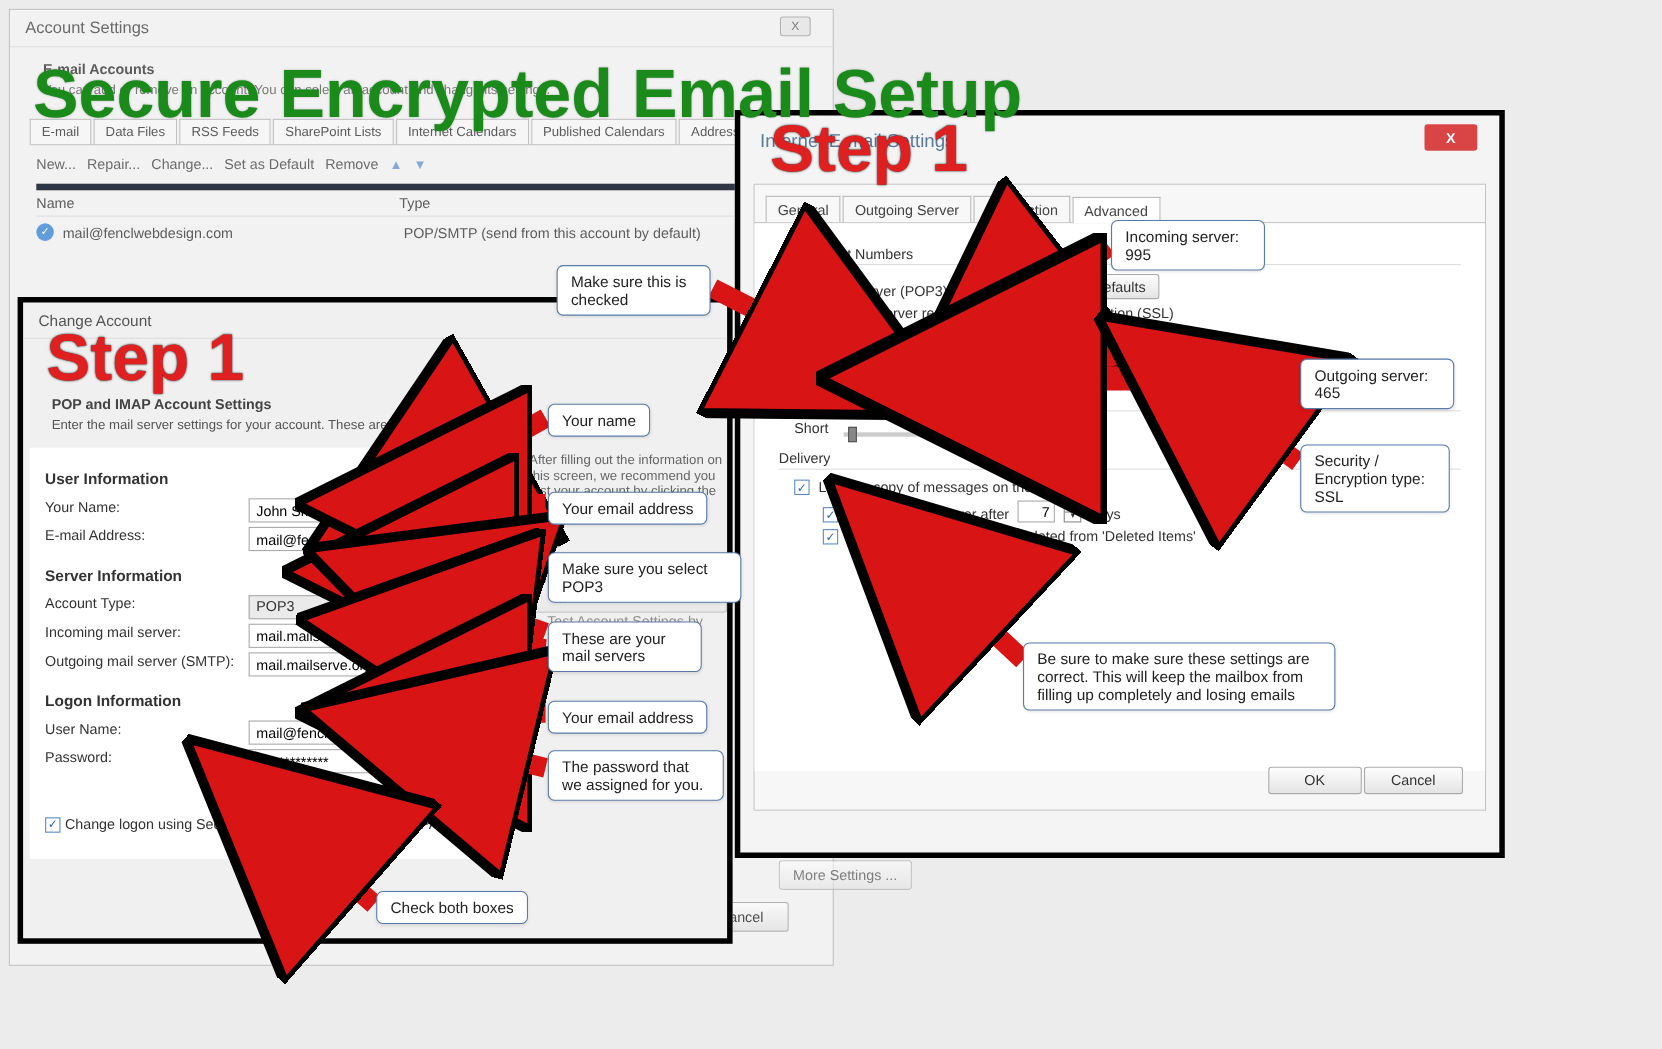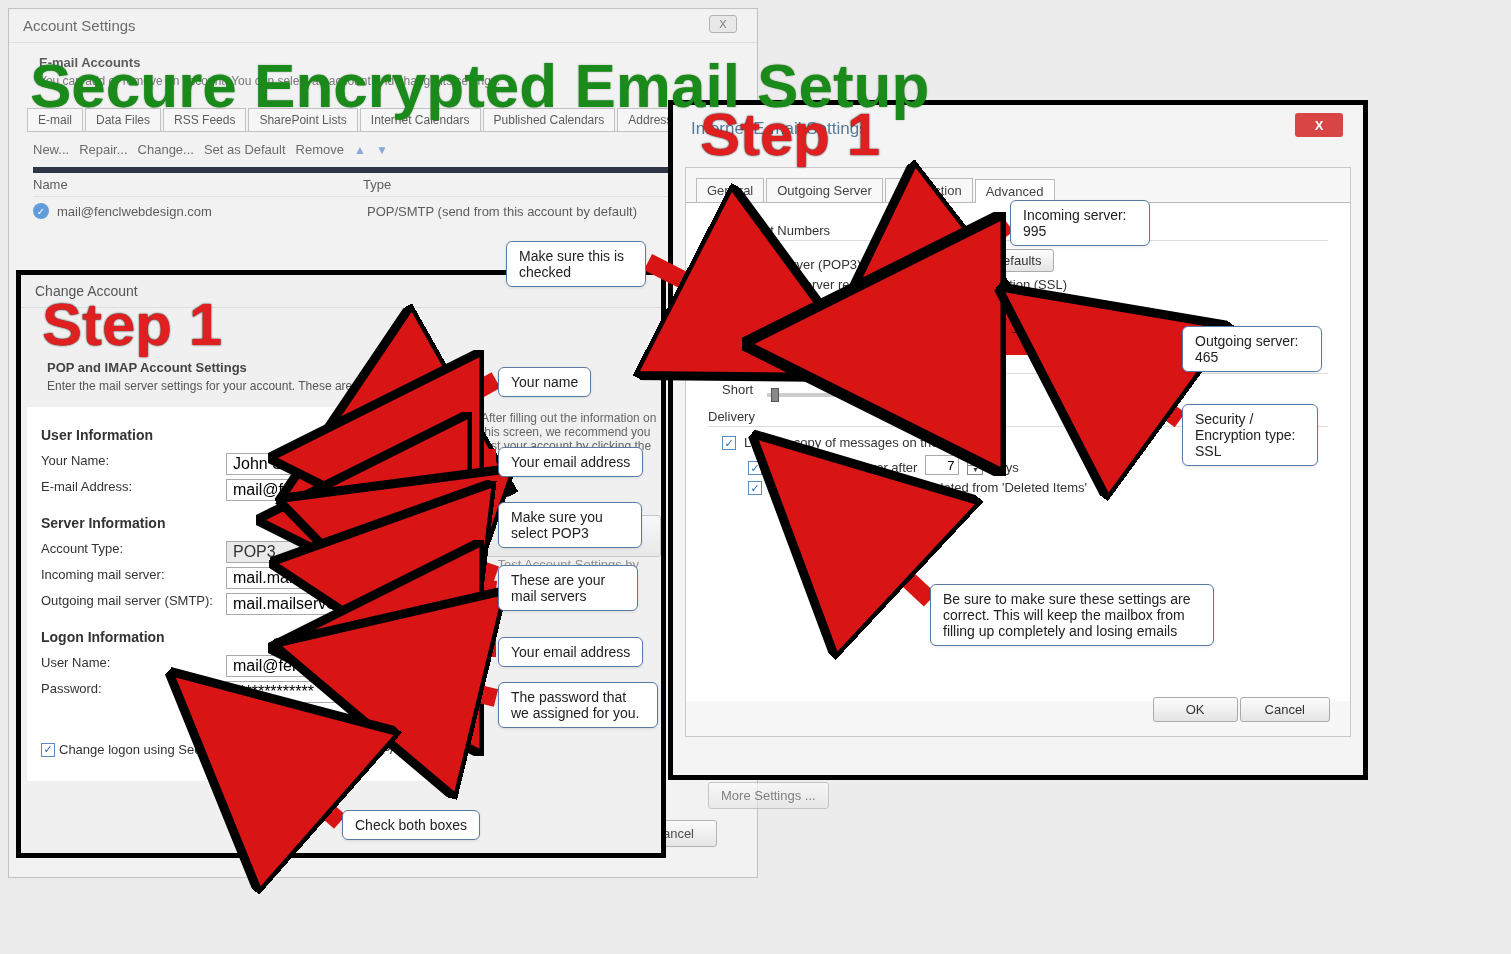--- a/index.html
+++ b/index.html
@@ -29,21 +29,21 @@
     .step1-label { position: absolute; left: 42px; top: 290px; font-size: 60px; font-weight: 600; color: #e02020; text-shadow: 0 0 2px #000; z-index: 60; }
     .step2-label { position: absolute; left: 700px; top: 100px; font-size: 60px; font-weight: 600; color: #e02020; text-shadow: 0 0 2px #000; z-index: 60; }
 
     
     .step1-panel { position: absolute; left: 16px; top: 270px; width: 650px; height: 588px; background: #f0f0f0; border: 5px solid #000; z-index: 40; }
     .step1-hdr { padding: 8px 14px; color: #555; font-size: 14px; border-bottom: 1px solid #ddd; }
     .form-area { background: #fff; margin: 0 6px 0 6px; padding: 14px 14px 18px 14px; width: 430px; border-right: 1px solid #ddd; }
     .form-section-h { font-weight: bold; margin: 6px 0 10px 0; font-size: 14px; }
     .form-row { display: flex; margin: 4px 0; }
     .form-row label { flex: 0 0 185px; font-size: 13px; color: #333; }
-    .form-row input, .form-row .sel { height: 22px; padding: 1px 6px; font-size: 16px; border: 1px solid #aaa; background: #fff; width: 190px; }
+    .form-row input, .form-row .sel { height: 22px; padding: 1px 6px; font-size: 13px; border: 1px solid #aaa; background: #fff; width: 190px; }
     .form-row .sel.disabled { background: #eaeaea; }
     .chk-row { display: flex; align-items: center; gap: 4px; margin: 6px 0; }
     .chkbx { width: 14px; height: 14px; border: 1px solid #5a8bc4; background: #fff; display: inline-flex; align-items: center; justify-content: center; font-size: 11px; color: #3068b0; }
 
     .step1-right-text { position: absolute; left: 460px; top: 136px; width: 190px; color: #666; font-size: 12px; }
     .step1-test-btn { position: absolute; left: 460px; top: 240px; }
 
     
     .step2-panel { position: absolute; left: 668px; top: 100px; width: 700px; height: 680px; background: #f4f4f4; border: 5px solid #000; z-index: 45; }
     .step2-inner { margin: 62px 12px 12px 12px; background: #f7f7f7; border: 1px solid #c8c8c8; height: 570px; position: relative; }
@@ -249,21 +249,21 @@
     </div>
     <div class="step2-buttons">
       <div class="win-btn" style="padding:4px 32px">OK</div>
       <div class="win-btn" style="padding:4px 24px">Cancel</div>
     </div>
   </div>
 </div>
 
 <div class="callout" style="left:498px;top:367px">Your name</div>
 <div class="callout" style="left:498px;top:447px">Your email address</div>
-<div class="callout" style="left:498px;top:502px;width:144px">Make sure you select POP3</div>
+<div class="callout" style="left:498px;top:502px;width:176px">Make sure you select POP3</div>
 <div class="callout" style="left:498px;top:565px;width:140px">These are your mail servers</div>
 <div class="callout" style="left:498px;top:637px">Your email address</div>
 <div class="callout" style="left:498px;top:682px;width:160px">The password that we assigned for you.</div>
 <div class="callout" style="left:342px;top:810px">Check both boxes</div>
 <div class="callout" style="left:506px;top:241px;width:140px">Make sure this is checked</div>
 <div class="callout" style="left:1010px;top:200px;width:140px">Incoming server: 995</div>
 <div class="callout" style="left:1182px;top:326px;width:140px">Outgoing server: 465</div>
 <div class="callout" style="left:1182px;top:404px;width:136px">Security / Encryption type: SSL</div>
 <div class="callout" style="left:930px;top:584px;width:284px">Be sure to make sure these settings are correct. This will keep the mailbox from filling up completely and losing emails</div>
 

